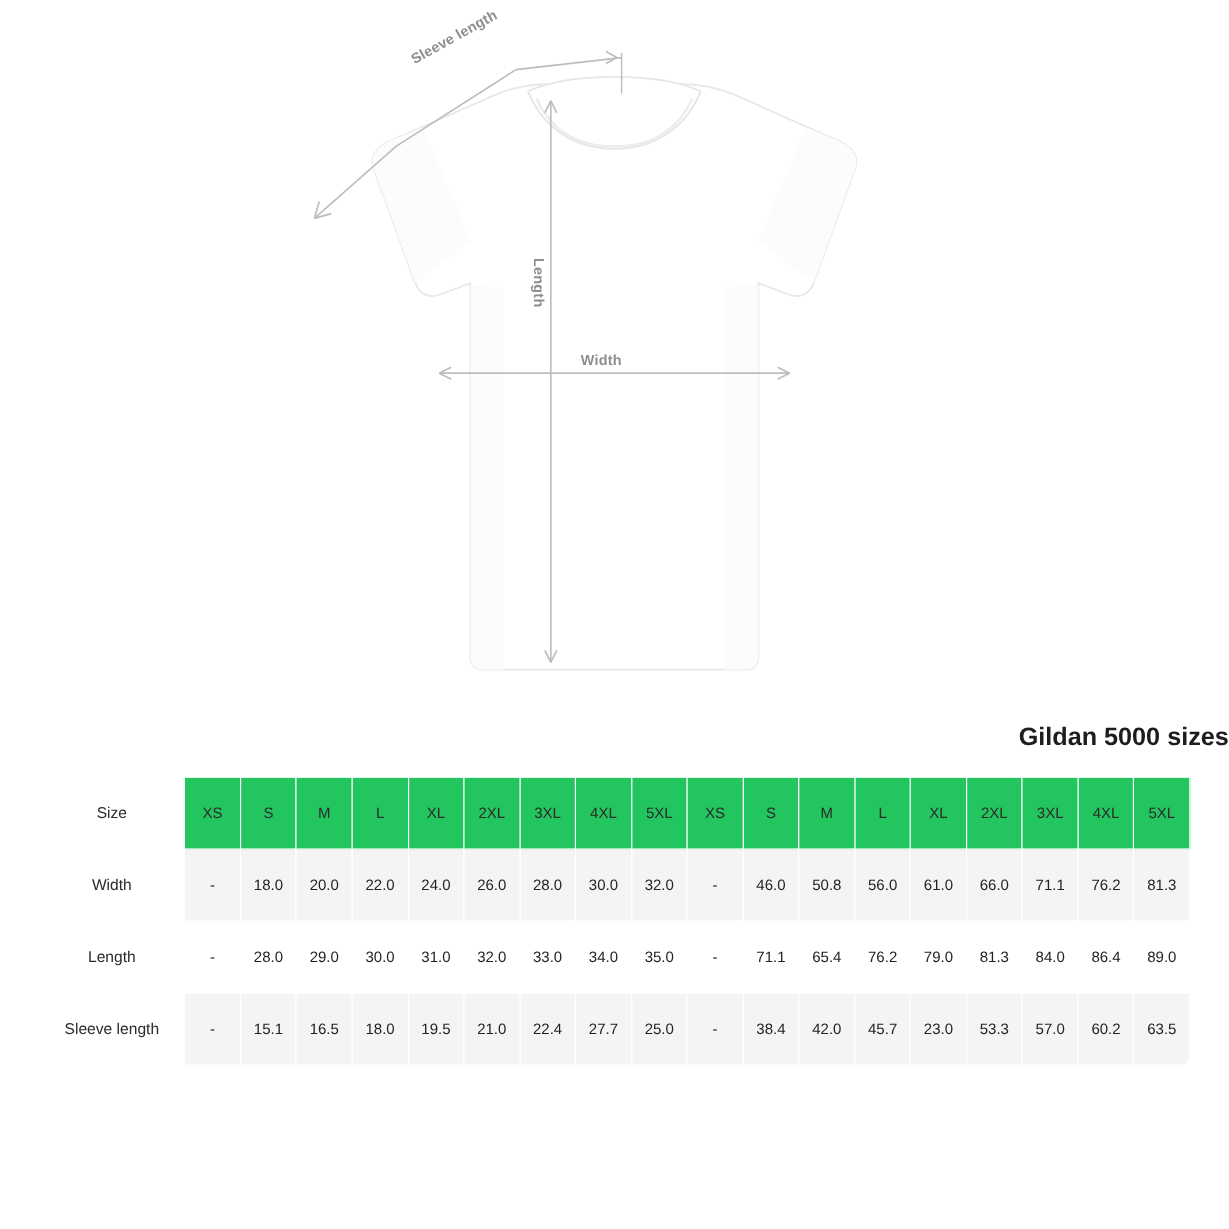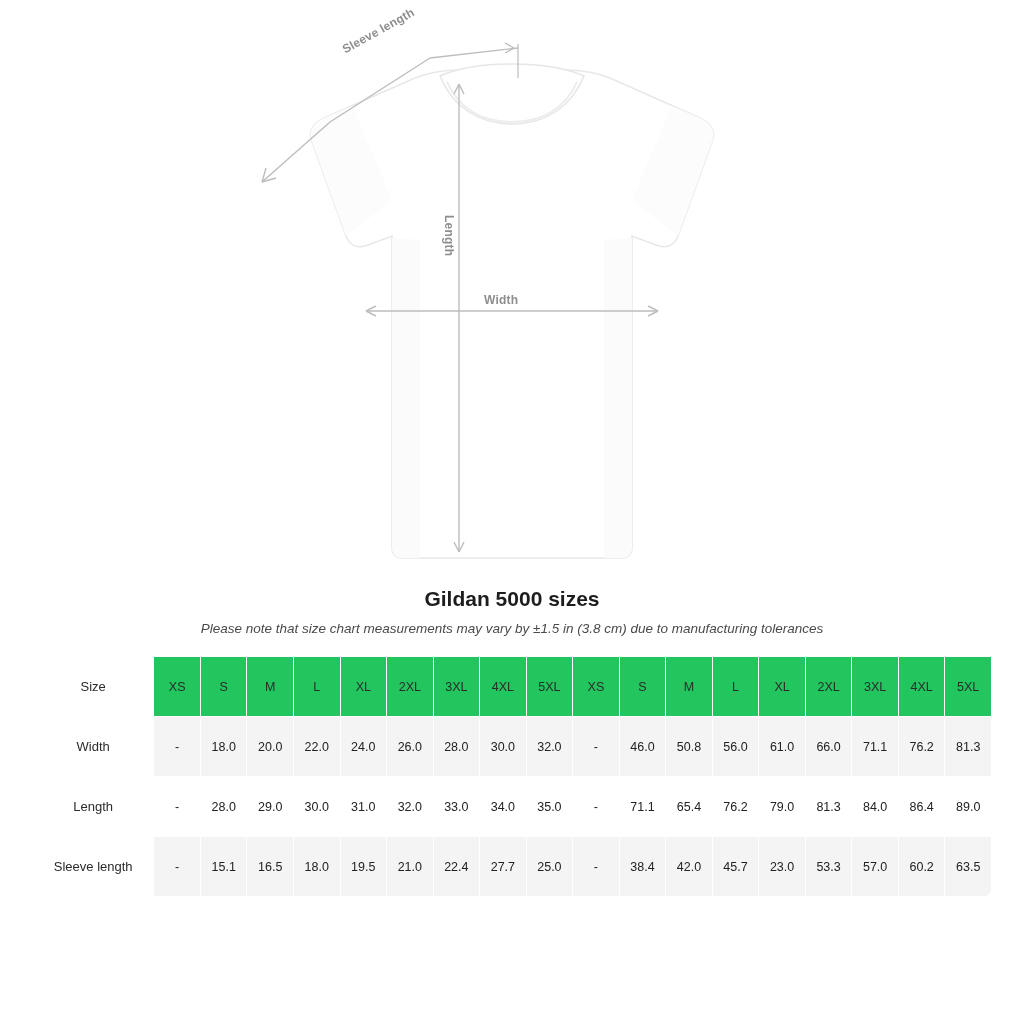--- a/index.html
+++ b/index.html
@@ -46,22 +46,22 @@
     transform: rotate(90deg);
     transform-origin: left top;
   }
   .dim-label.width {
     left: 484px;
     top: 293px;
   }
 
   
   .title-block {
-    text-align: center;
-    margin-top: 2px;
+    text-align: right;
+    margin-top: 18px;
   }
   .chart-title {
     font-size: 21px;
     font-weight: bold;
     color: #1d1d1d;
   }
   .chart-note {
     font-size: 13.5px;
     font-style: italic;
     color: #4a4a4a;
@@ -184,21 +184,20 @@
     </g>
   </svg>
 
   <div class="dim-label sleeve">Sleeve length</div>
   <div class="dim-label length">Length</div>
   <div class="dim-label width">Width</div>
 </div>
 
 <div class="title-block">
   <div class="chart-title">Gildan 5000 sizes</div>
-  <div class="chart-note">Please note that size chart measurements may vary by ±1.5 in (3.8 cm) due to manufacturing tolerances</div>
 </div>
 
 <div class="table-wrap">
   <table class="size-chart">
     <colgroup>
       <col class="row-head-col">
       <col class="sz-col">
         <col class="sz-col">
         <col class="sz-col">
         <col class="sz-col">

